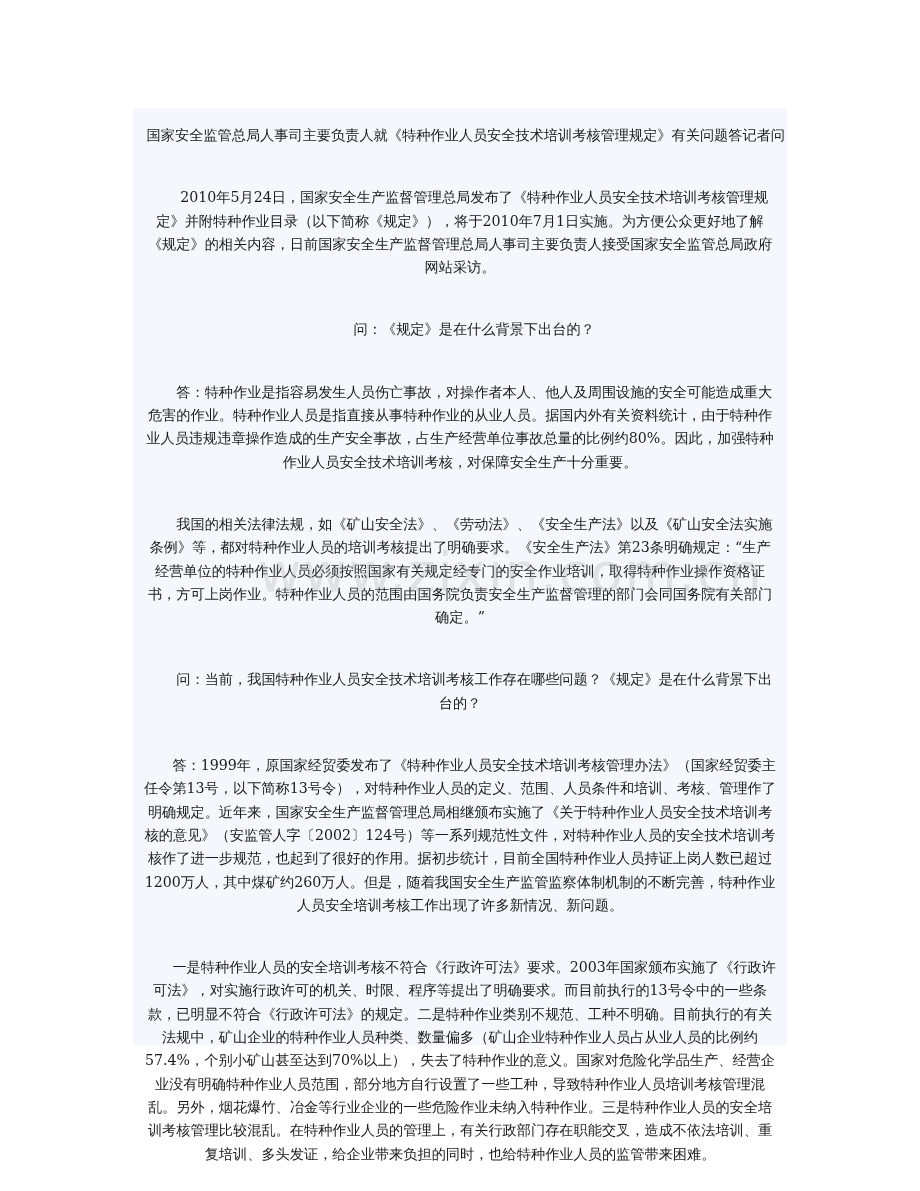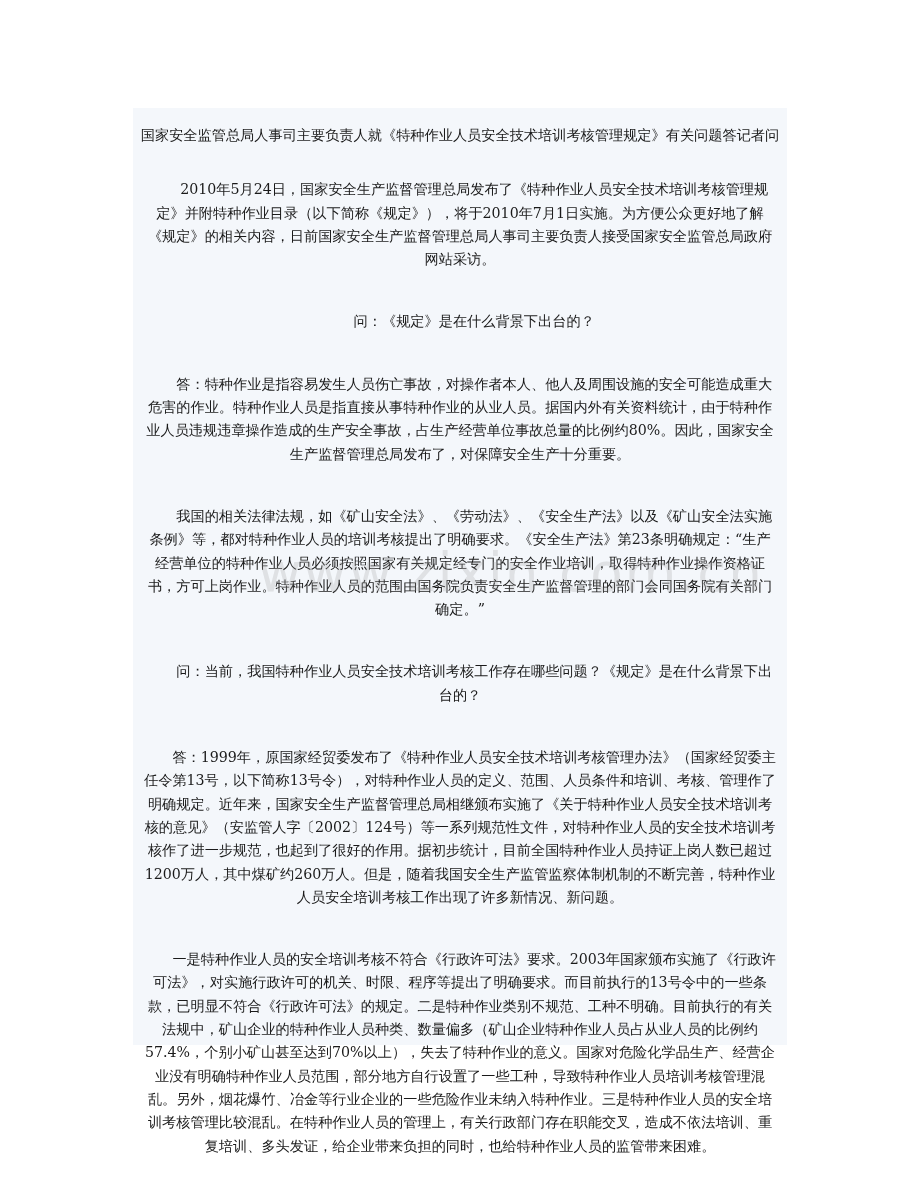--- a/index.html
+++ b/index.html
@@ -1,39 +1,39 @@
 <!DOCTYPE html>
 <html><head>
 <meta charset="utf-8">
 <style>
   html, body { margin: 0; padding: 0; background: #ffffff; }
   body { width: 920px; height: 1191px; position: relative; overflow: hidden;
          font-family: "DejaVu Serif", "Liberation Serif", serif; color: #1a1a1a; }
   .panel { position: absolute; left: 133px; top: 108px; width: 654px; height: 937px;
            background: #f4f7fb; }
   .content { padding: 12px 2px 0 2px; font-size: 14.2px; line-height: 23.3px; }
-  .title { text-align: center; margin: 4px 0 0 0; }
+  .title { text-align: right; margin: 4px 0 8px 0; }
   .para { text-align: center; margin: 8px; }
   .indent { text-indent: 2em; }
   .gap { height: 23px; }
   .watermark { position: absolute; left: 258px; top: 542px; font-family: "DejaVu Sans", sans-serif;
                font-size: 53px; color: rgba(160,160,160,0.25); letter-spacing: 2px; pointer-events: none; }
 </style>
 </head>
 <body>
 
 <div class="panel">
   <div class="content">
     <p class="title">国家安全监管总局人事司主要负责人就《特种作业人员安全技术培训考核管理规定》有关问题答记者问</p>
     <div class="gap"></div>
     <p class="para indent">2010年5月24日，国家安全生产监督管理总局发布了《特种作业人员安全技术培训考核管理规定》并附特种作业目录（以下简称《规定》），将于2010年7月1日实施。为方便公众更好地了解《规定》的相关内容，日前国家安全生产监督管理总局人事司主要负责人接受国家安全监管总局政府网站采访。</p>
     <div class="gap"></div>
     <p class="para indent">问：《规定》是在什么背景下出台的？</p>
     <div class="gap"></div>
-    <p class="para indent">答：特种作业是指容易发生人员伤亡事故，对操作者本人、他人及周围设施的安全可能造成重大危害的作业。特种作业人员是指直接从事特种作业的从业人员。据国内外有关资料统计，由于特种作业人员违规违章操作造成的生产安全事故，占生产经营单位事故总量的比例约80%。因此，国家安全生产监督管理总局发布了，对保障安全生产十分重要。</p>
+    <p class="para indent">答：特种作业是指容易发生人员伤亡事故，对操作者本人、他人及周围设施的安全可能造成重大危害的作业。特种作业人员是指直接从事特种作业的从业人员。据国内外有关资料统计，由于特种作业人员违规违章操作造成的生产安全事故，占生产经营单位事故总量的比例约80%。因此，加强特种作业人员安全技术培训考核，对保障安全生产十分重要。</p>
     <div class="gap"></div>
     <p class="para indent">我国的相关法律法规，如《矿山安全法》、《劳动法》、《安全生产法》以及《矿山安全法实施条例》等，都对特种作业人员的培训考核提出了明确要求。《安全生产法》第23条明确规定：“生产经营单位的特种作业人员必须按照国家有关规定经专门的安全作业培训，取得特种作业操作资格证书，方可上岗作业。特种作业人员的范围由国务院负责安全生产监督管理的部门会同国务院有关部门确定。”</p>
     <div class="gap"></div>
     <p class="para indent">问：当前，我国特种作业人员安全技术培训考核工作存在哪些问题？《规定》是在什么背景下出台的？</p>
     <div class="gap"></div>
     <p class="para indent">答：1999年，原国家经贸委发布了《特种作业人员安全技术培训考核管理办法》（国家经贸委主任令第13号，以下简称13号令），对特种作业人员的定义、范围、人员条件和培训、考核、管理作了明确规定。近年来，国家安全生产监督管理总局相继颁布实施了《关于特种作业人员安全技术培训考核的意见》（安监管人字〔2002〕124号）等一系列规范性文件，对特种作业人员的安全技术培训考核作了进一步规范，也起到了很好的作用。据初步统计，目前全国特种作业人员持证上岗人数已超过1200万人，其中煤矿约260万人。但是，随着我国安全生产监管监察体制机制的不断完善，特种作业人员安全培训考核工作出现了许多新情况、新问题。</p>
     <div class="gap"></div>
     <p class="para indent">一是特种作业人员的安全培训考核不符合《行政许可法》要求。2003年国家颁布实施了《行政许可法》，对实施行政许可的机关、时限、程序等提出了明确要求。而目前执行的13号令中的一些条款，已明显不符合《行政许可法》的规定。二是特种作业类别不规范、工种不明确。目前执行的有关法规中，矿山企业的特种作业人员种类、数量偏多（矿山企业特种作业人员占从业人员的比例约57.4%，个别小矿山甚至达到70%以上），失去了特种作业的意义。国家对危险化学品生产、经营企业没有明确特种作业人员范围，部分地方自行设置了一些工种，导致特种作业人员培训考核管理混乱。另外，烟花爆竹、冶金等行业企业的一些危险作业未纳入特种作业。三是特种作业人员的安全培训考核管理比较混乱。在特种作业人员的管理上，有关行政部门存在职能交叉，造成不依法培训、重复培训、多头发证，给企业带来负担的同时，也给特种作业人员的监管带来困难。</p>
   </div>
 </div>

